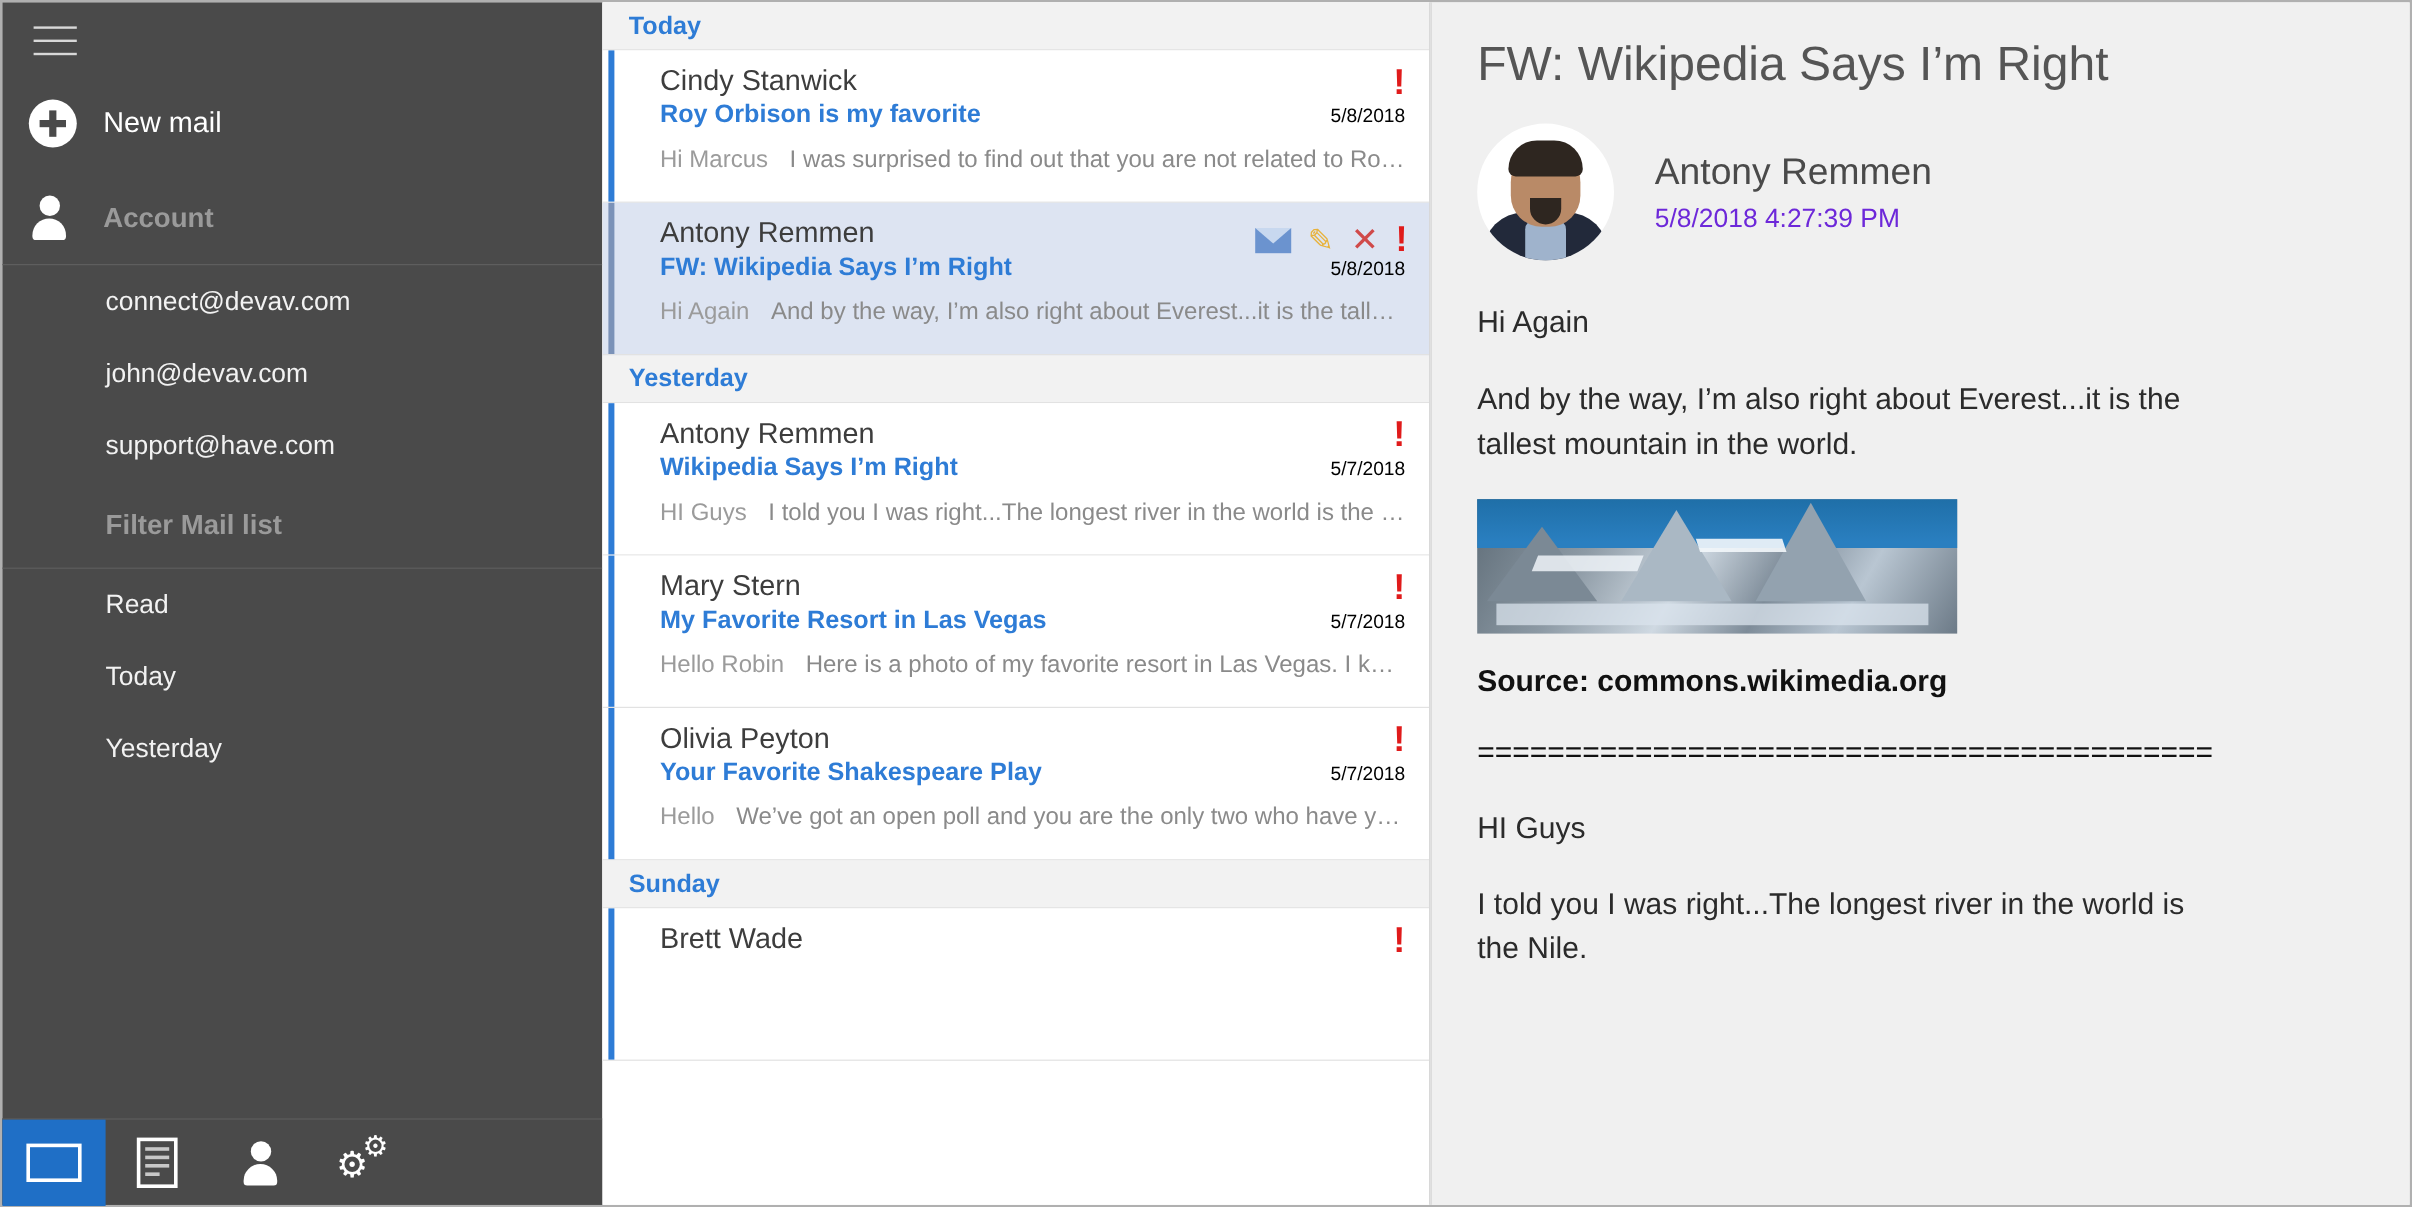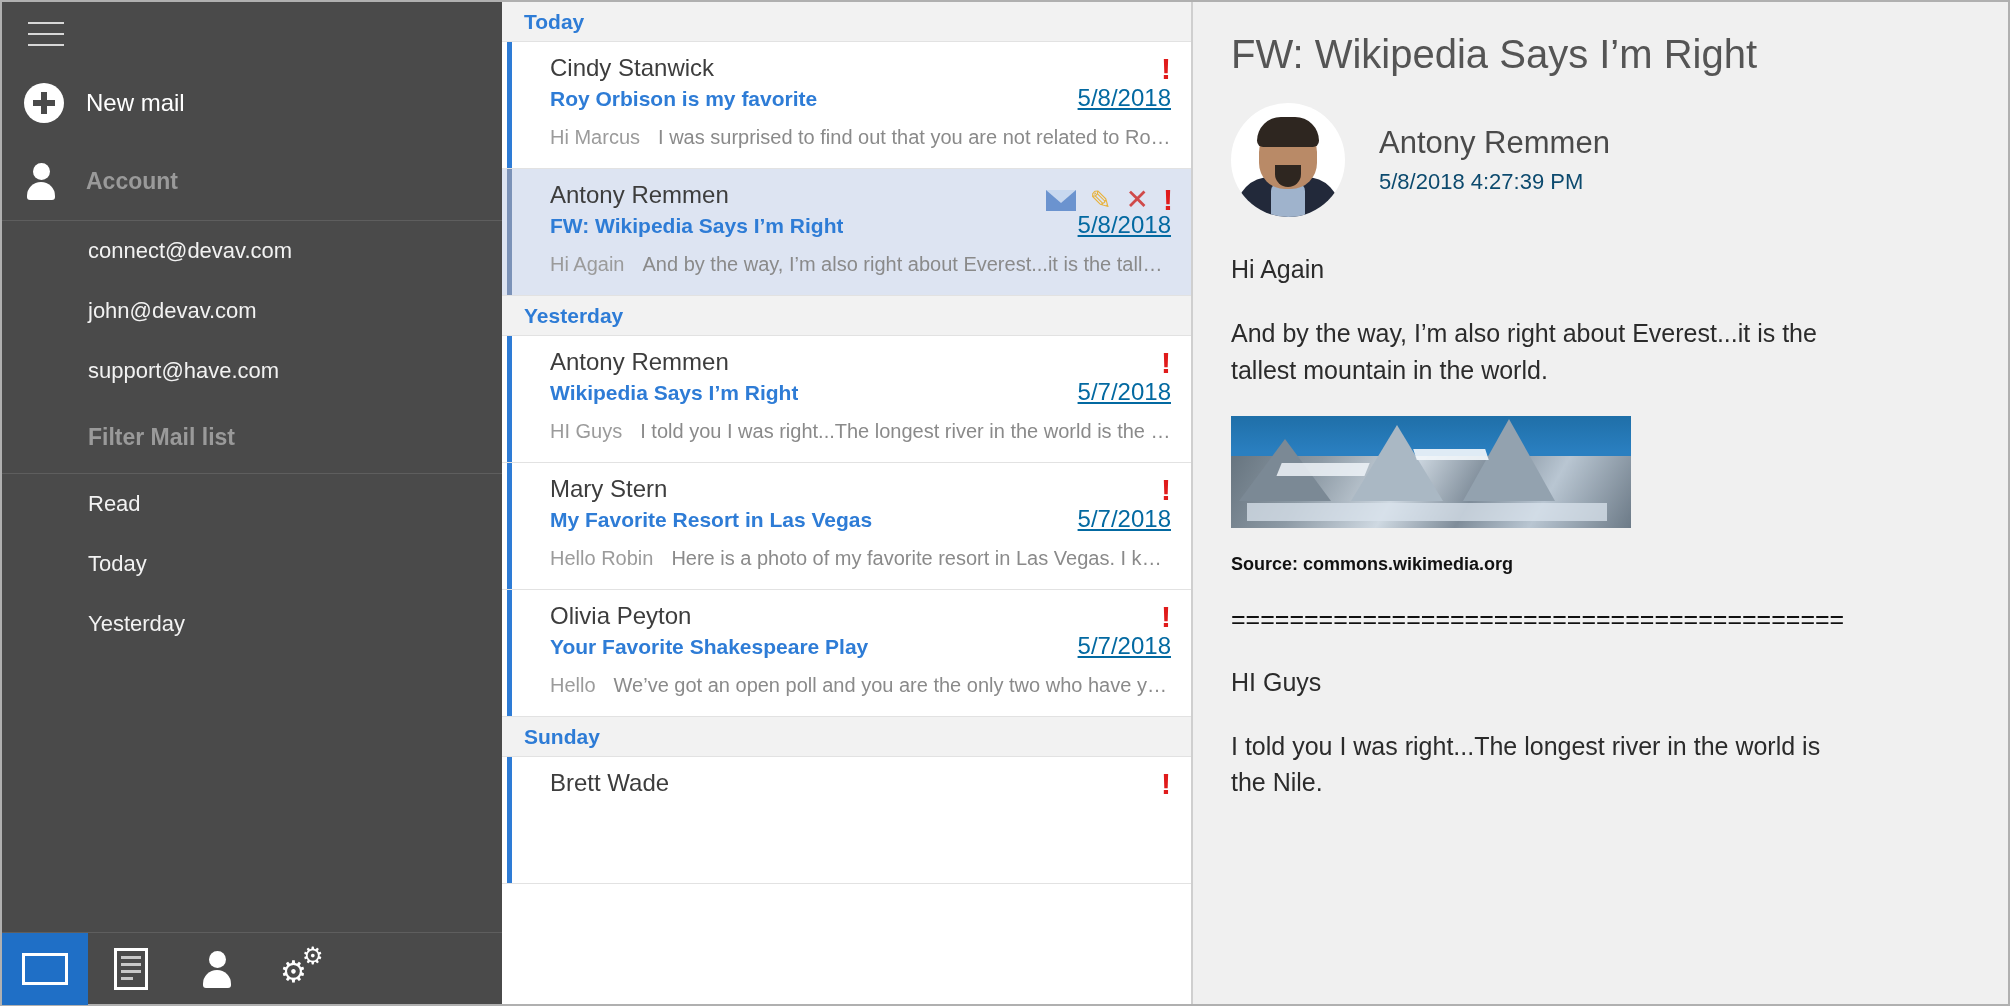--- a/index.html
+++ b/index.html
@@ -154,21 +154,21 @@
   .mailrow.selected .accent { background: #7b92b8; }
   .row-from {
     font-size: 24px; color: #3d3d3d; line-height: 1.35;
     white-space: nowrap; overflow: hidden;
   }
   .row-line2 { display: flex; align-items: baseline; justify-content: space-between; }
   .row-subject {
     font-size: 21px; color: #2e7cd6; font-weight: bold;
     white-space: nowrap; overflow: hidden;
   }
-  .row-date { font-size: 24px; color: #0369a1; white-space: nowrap; padding-left: 10px; text-decoration: underline; }
+  .row-date { font-size: 16px; color: #000000; white-space: nowrap; padding-left: 10px; }
   .row-preview {
     margin-top: 14px;
     font-size: 20px; color: #8a8a8a;
     white-space: nowrap; overflow: hidden; text-overflow: ellipsis;
   }
   .row-preview .lead { color: #9b9b9b; padding-right: 18px; }
   .bang {
     position: absolute; right: 20px; top: 12px;
     color: #e01b1b; font-weight: bold; font-size: 30px; line-height: 1;
   }
@@ -219,21 +219,21 @@
   }
   .av-body {
     position: absolute; left: 50%; bottom: 0; transform: translateX(-50%);
     width: 104px; height: 40px; background: #22293a; border-radius: 34px 34px 0 0;
   }
   .av-shirt {
     position: absolute; left: 50%; bottom: 0; transform: translateX(-50%);
     width: 34px; height: 34px; background: #9fb3cc; border-radius: 8px 8px 0 0;
   }
   .pv-name { font-size: 31px; color: #4a4a4a; margin-bottom: 8px; }
-  .pv-time { font-size: 22px; color: #0c4a6e; }
+  .pv-time { font-size: 22px; color: #6d28d9; }
   .pv-p { font-size: 25px; color: #2b2b2b; line-height: 1.45; margin-bottom: 28px; }
   .pv-img {
     width: 400px; height: 112px; margin-bottom: 26px;
     background:
       linear-gradient(180deg,#1f6fa8 0%, #2a7fc0 32%, #2a7fc0 36%, transparent 36%),
       linear-gradient(120deg, #5d6b76 0%, #8d9aa5 25%, #cfd9e2 45%, #7e8c99 62%, #b9c6d2 78%, #6c7a87 100%);
     position: relative; overflow: hidden;
   }
   .pv-img .snow1 {
     position: absolute; left: 12%; top: 42%; width: 22%; height: 12%;
@@ -248,21 +248,21 @@
     background: #d9e3ec; opacity: .75;
   }
   .pv-img .peak {
     position: absolute; bottom: 24%; width: 0; height: 0;
     border-left: 46px solid transparent; border-right: 46px solid transparent;
     border-bottom: 62px solid #9aa9b6;
   }
   .pv-img .peak.p1 { left: 2%; border-bottom-color:#7b8995; }
   .pv-img .peak.p2 { left: 30%; border-bottom-width: 76px; border-bottom-color:#aab8c4; }
   .pv-img .peak.p3 { left: 58%; border-bottom-width: 82px; border-bottom-color:#93a2af; }
-  .pv-source { font-size: 18px; color: #111; font-weight: bold; margin-bottom: 30px; }
+  .pv-source { font-size: 25px; color: #111; font-weight: bold; margin-bottom: 30px; }
   .pv-rule {
     font-size: 25px; color: #111; letter-spacing: 0px;
     margin-bottom: 30px; white-space: nowrap; overflow: hidden;
     font-family: "Liberation Sans", sans-serif;
   }
 </style>
 </head>
 <body>
 
 <div class="app">

